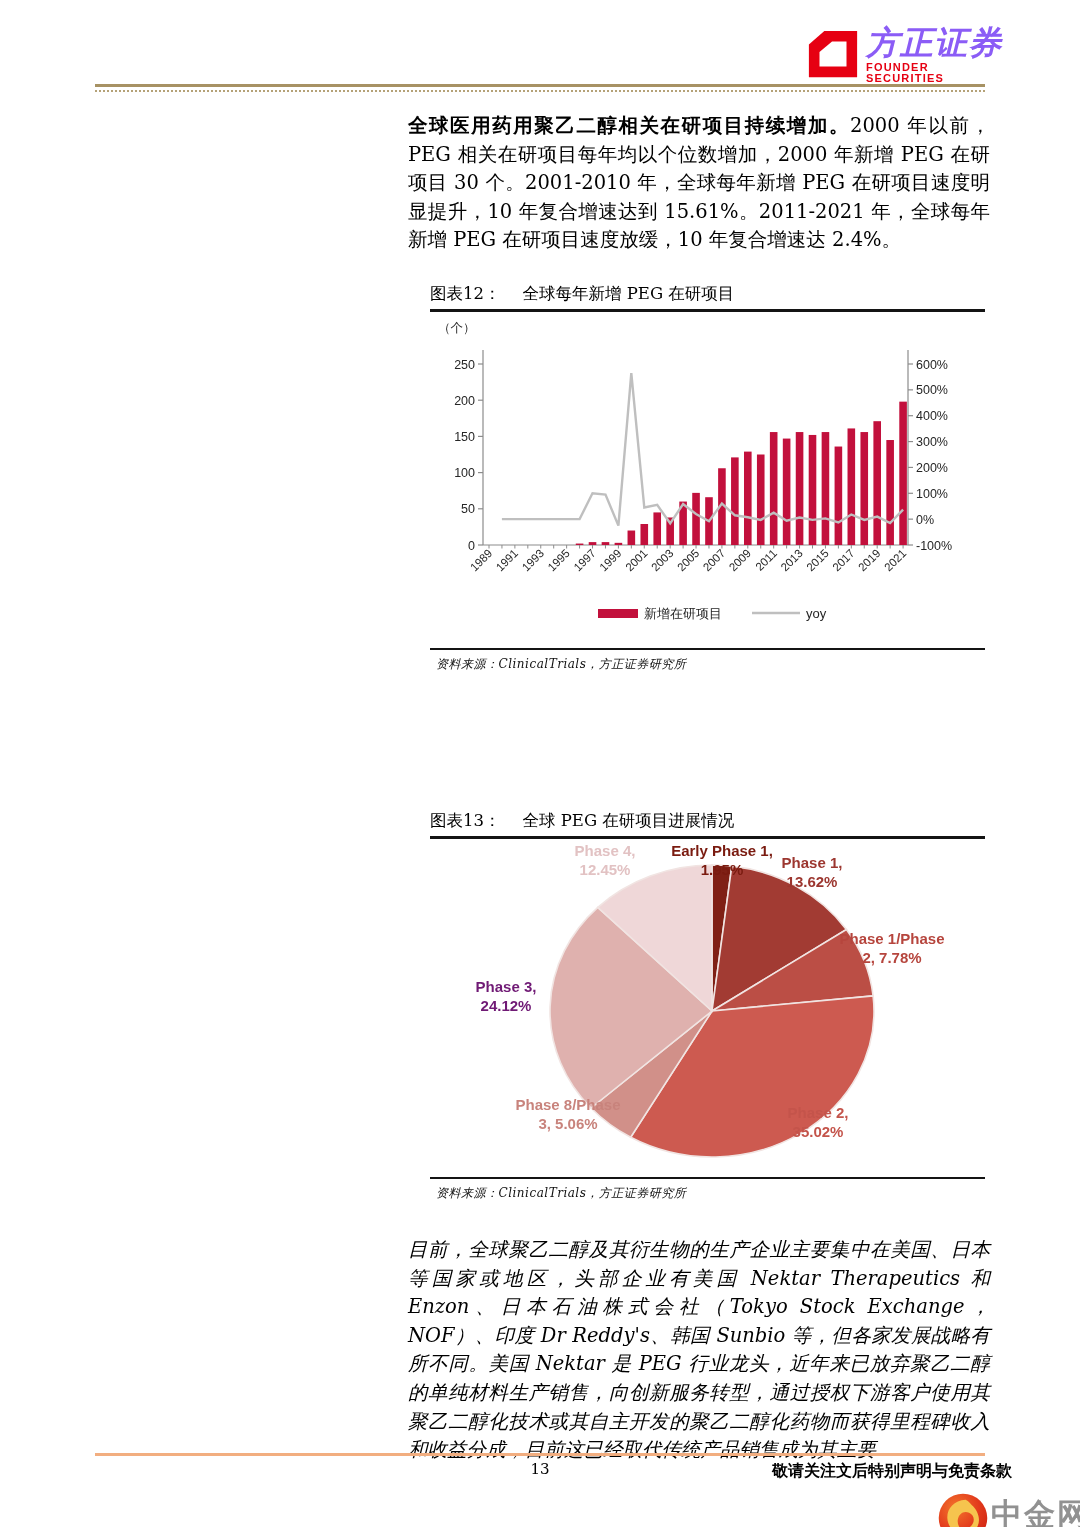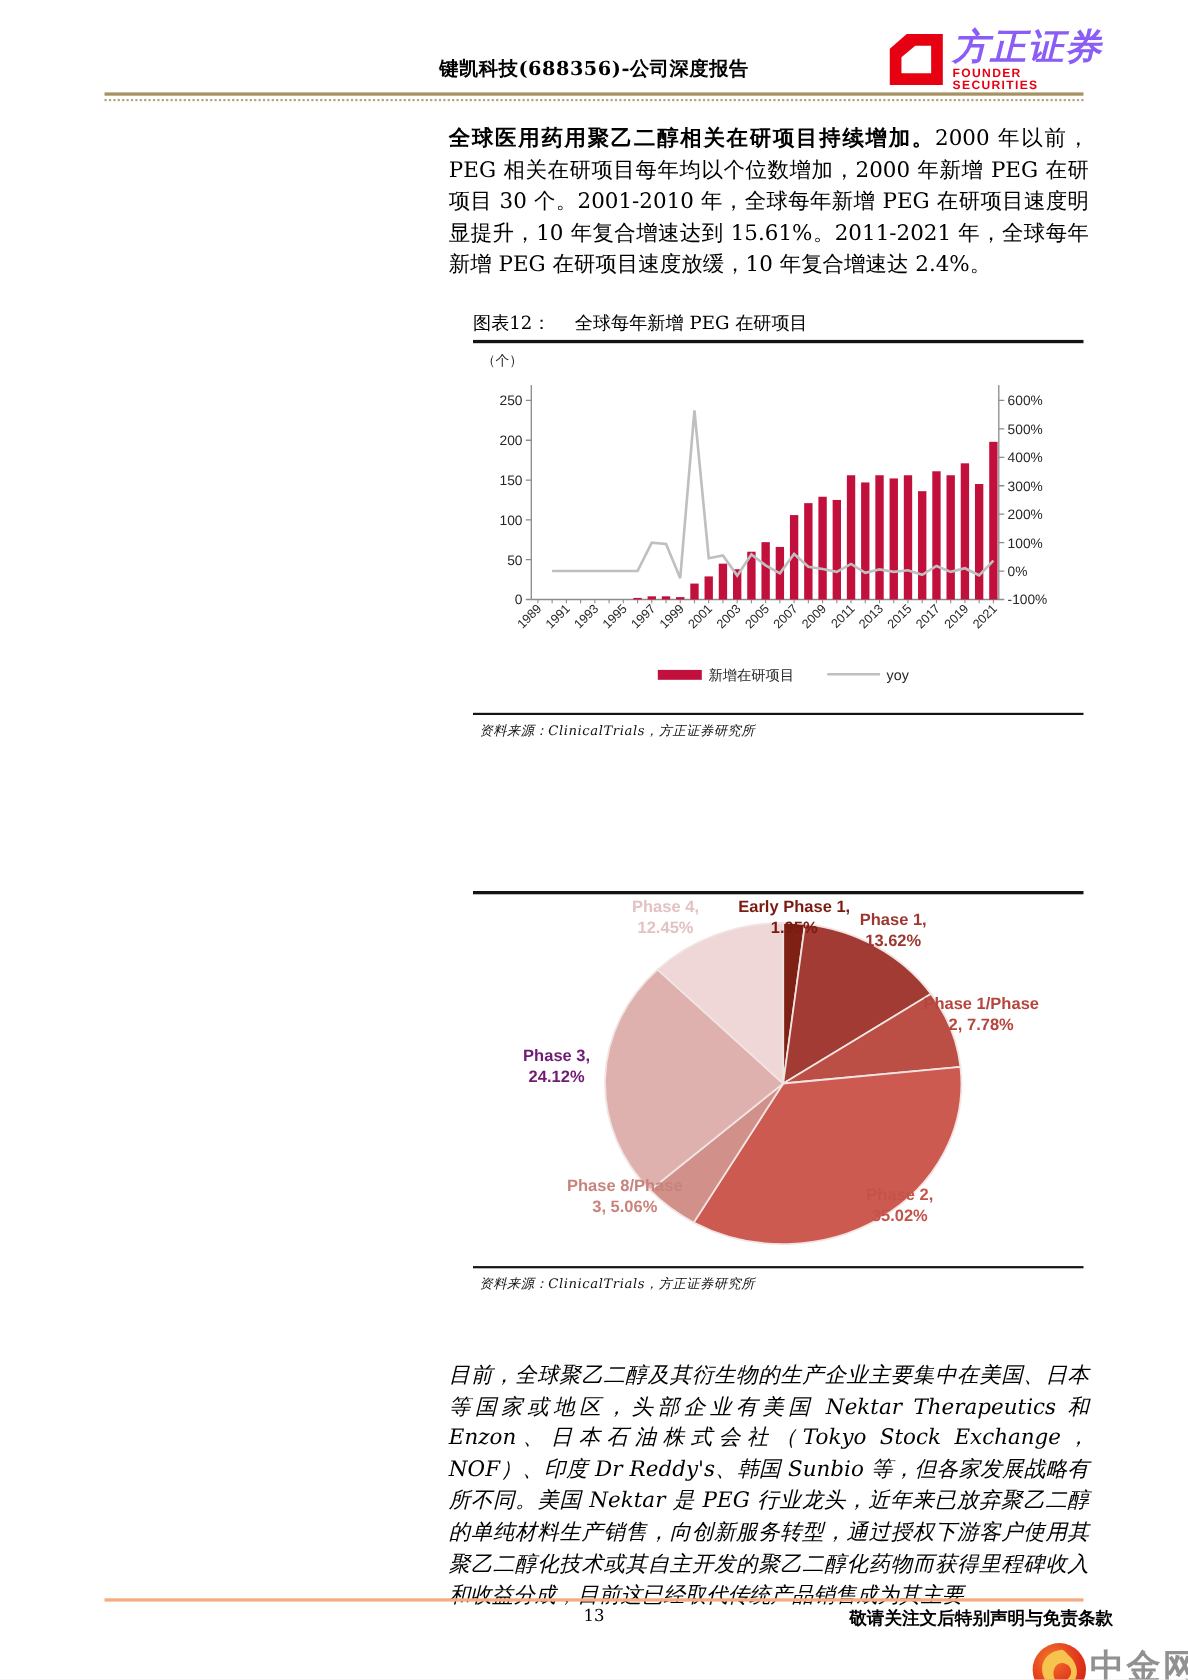--- a/index.html
+++ b/index.html
@@ -45,21 +45,20 @@
   .wm-domain{position:absolute;left:76px;top:39px;font-size:11px;color:#9b9b9b;letter-spacing:.6px;
     font-family:Liberation Serif, serif;}
   .wm-tagline{position:absolute;left:28px;top:52px;font-size:13px;color:#9b9b9b;letter-spacing:5px;
     font-family:"DejaVu Sans","Liberation Sans",sans-serif;white-space:nowrap;}
 </style>
 </head>
 <body>
 
 <div class="page">
 
-  <div class="header-title">键凯科技(688356)-公司深度报告</div>
 
   <div class="brand">
     <svg class="brand-mark" viewBox="0 0 56 56">
       <path d="M19 3 H53 V51 H3 V17 Z" fill="#e60012"></path>
       <path d="M27 14 H42 V40 H14 V25 Z" fill="#ffffff"></path>
     </svg>
     <div class="brand-text">
       <div class="brand-cn">方正证券</div>
       <div class="brand-en">FOUNDER SECURITIES</div>
     </div>
@@ -195,20 +194,23 @@
           <line x1="322" y1="301" x2="370" y2="301" stroke="#bfbfbf" stroke-width="2.4"></line>
           <text x="376" y="306" font-size="13" fill="#262626">yoy</text>
         </svg>
     </div>
     <div class="fig-rule"></div>
     <div class="fig-source">资料来源：ClinicalTrials，方正证券研究所</div>
   </div>
 
 
   <div class="figure" style="top:810px;">
+    <div class="fig-title">
+      <span class="lab">图表13：</span><span>全球 PEG 在研项目进展情况</span>
+    </div>
     <div class="fig-rule"></div>
     <div class="fig-body pie-wrap">
       <svg width="555" height="338" viewBox="0 0 555 338">
           <path d="M282,172 L282.0,26.0 A162,146 0 0 1 301.8,27.1 Z" fill="#7f2015" stroke="#f1e4e2" stroke-width="1.6"></path>
           <path d="M282,172 L301.8,27.1 A162,146 0 0 1 416.4,90.5 Z" fill="#a23b33" stroke="#f1e4e2" stroke-width="1.6"></path>
           <path d="M282,172 L416.4,90.5 A162,146 0 0 1 443.1,156.9 Z" fill="#bb4e45" stroke="#f1e4e2" stroke-width="1.6"></path>
           <path d="M282,172 L443.1,156.9 A162,146 0 0 1 200.7,298.3 Z" fill="#cd5a50" stroke="#f1e4e2" stroke-width="1.6"></path>
           <path d="M282,172 L200.7,298.3 A162,146 0 0 1 161.0,269.0 Z" fill="#d19089" stroke="#f1e4e2" stroke-width="1.6"></path>
           <path d="M282,172 L161.0,269.0 A162,146 0 0 1 167.8,68.4 Z" fill="#dfb1ae" stroke="#f1e4e2" stroke-width="1.6"></path>
           <path d="M282,172 L167.8,68.4 A162,146 0 0 1 282.0,26.0 Z" fill="#efd7d8" stroke="#f1e4e2" stroke-width="1.6"></path>

